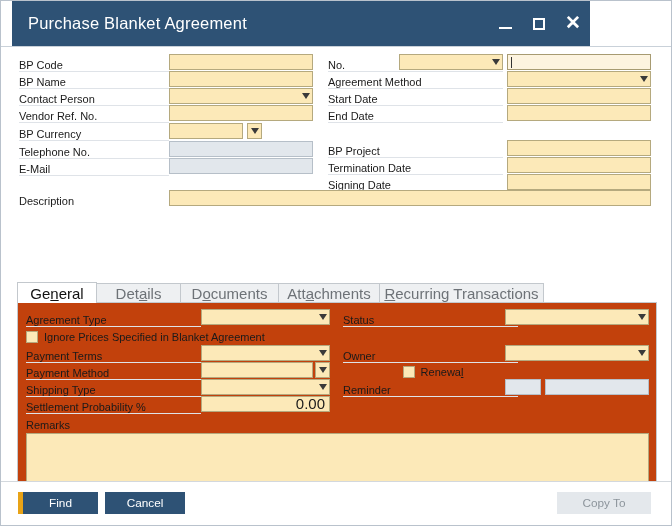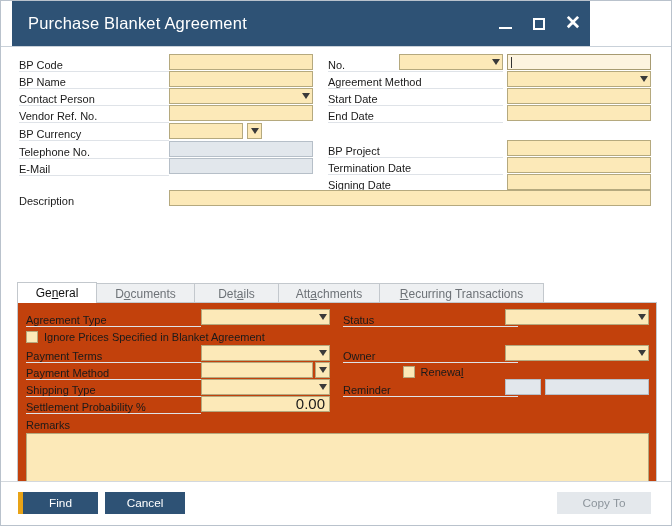--- a/index.html
+++ b/index.html
@@ -125,21 +125,21 @@
 
   
   #tabstrip {
     position: absolute; left: 16px; top: 235px;
     width: 527px; height: 21px;
     display: flex; align-items: flex-end;
   }
   .tab {
     height: 20px;
     display: flex; align-items: center; justify-content: center;
-    font-size: 12px;
+    font-size: 15px;
     color: #6d7277;
     background: #eef0f2;
     border: 1px solid #c3c8cd;
     border-bottom: none;
     border-left: none;
     padding: 0 10px;
     white-space: nowrap;
   }
   .tab:first-child { border-left: 1px solid #c3c8cd; }
   .tab.active {
@@ -305,25 +305,25 @@
 
     <div class="abs" style="left:18px; top:144px; width:150px; height:17px;">
       <span class="lbl">Description</span>
     </div>
     <div class="abs fld" style="left:168px; top:143px; width:482px;"></div>
 
     <div id="tabstrip">
       <div class="tab active" style="width:80px;">
         <span>Ge<span class="mn">n</span>eral</span>
       </div>
+      <div class="tab" style="width:84px;">
+        <span>Det<span class="mn">a</span>ils</span>
+      </div>
       <div class="tab" style="width:98px;">
         <span>D<span class="mn">o</span>cuments</span>
-      </div>
-      <div class="tab" style="width:84px;">
-        <span>Det<span class="mn">a</span>ils</span>
       </div>
       <div class="tab" style="width:101px;">
         <span>Att<span class="mn">a</span>chments</span>
       </div>
       <div class="tab" style="width:164px;">
         <span><span class="mn">R</span>ecurring Transactions</span>
       </div>
     </div>
 
     <div id="tabpanel">

